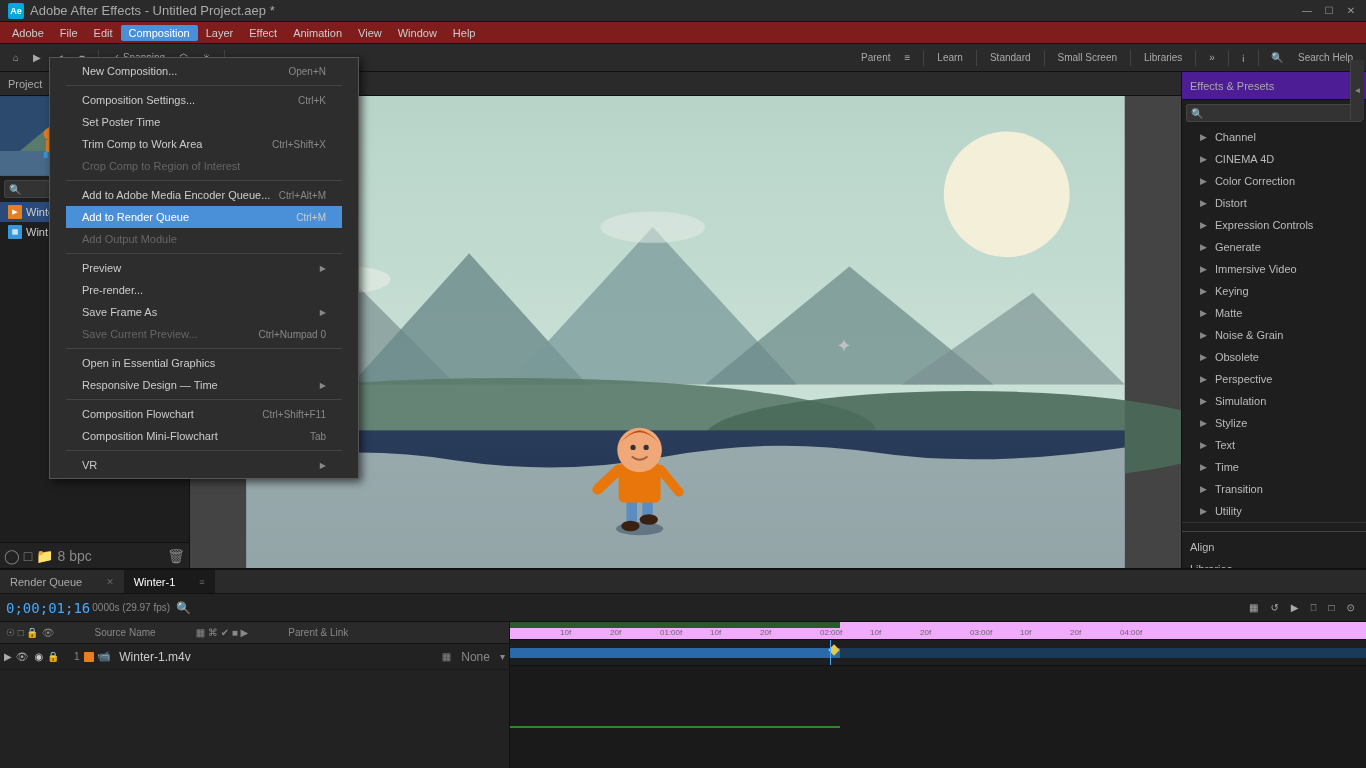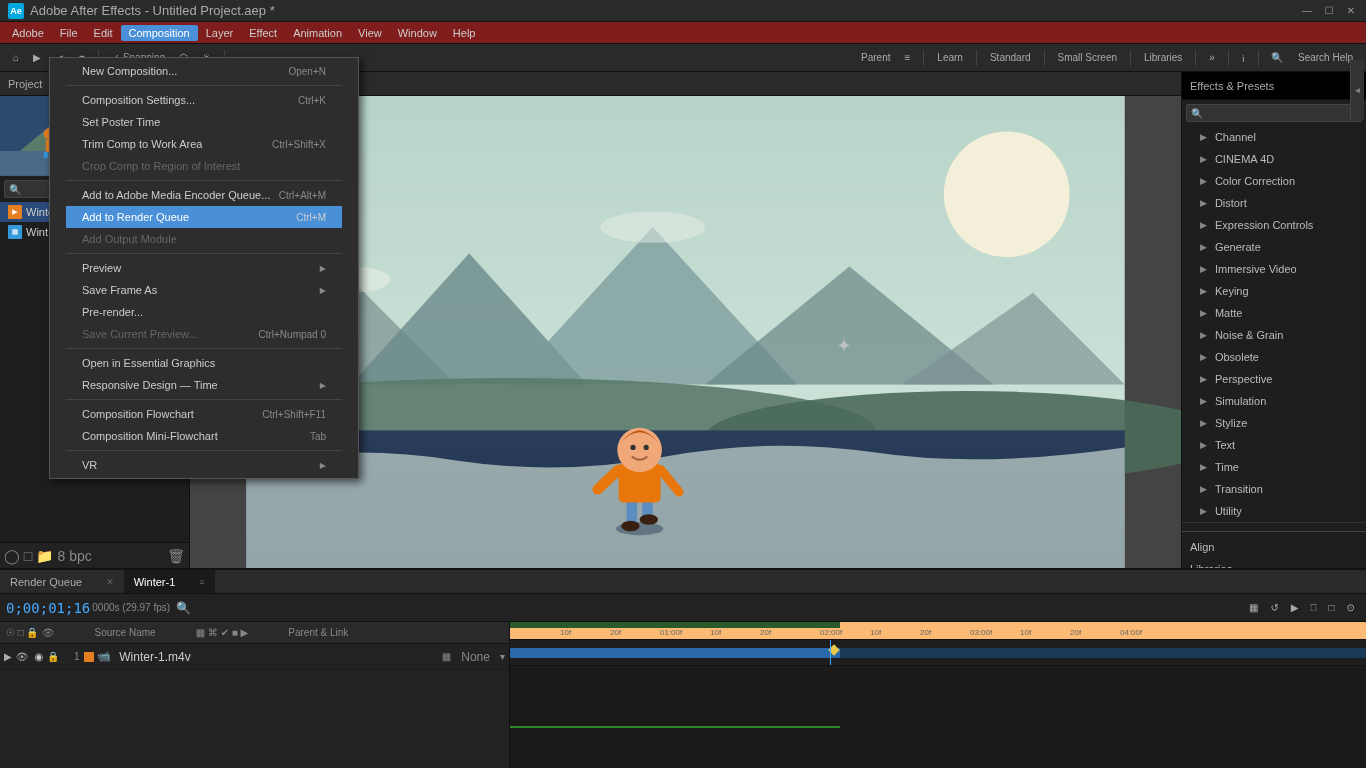--- a/index.html
+++ b/index.html
@@ -337,21 +337,21 @@
       border-radius: 1px;
     }
     #keyframe-area {
       flex: 1;
       background: #1a1a1a;
       position: relative;
       overflow: hidden;
     }
     #timeline-ruler {
       height: 18px;
-      background: #fdba74;
+      background: #f0abfc;
       border-bottom: 1px solid #111;
       display: flex;
       align-items: center;
       position: relative;
     }
     #timeline-ruler-marks {
       display: flex;
       align-items: flex-end;
       height: 100%;
       padding: 0 4px;
@@ -634,21 +634,21 @@
           <circle cx="295" cy="268" r="2" fill="#333"></circle>
           <circle cx="305" cy="268" r="2" fill="#333"></circle>
           <path d="M294,275 Q300,280 306,275" stroke="#a06040" stroke-width="1.5" fill="none"></path>
         </svg>
       </div>
 
     </div>
   </div>
 
   <div id="right-panel">
-    <div style="height:28px;background:#000000;border-bottom:1px solid #111;display:flex;align-items:center;padding:0 8px;justify-content:space-between;">
+    <div style="height:28px;background:#4c1d95;border-bottom:1px solid #111;display:flex;align-items:center;padding:0 8px;justify-content:space-between;">
       <span style="font-size:11px;color:#aaa;">Effects &amp; Presets</span>
       <span style="font-size:9px;color:#888;cursor:pointer;">≡</span>
     </div>
     <div style="padding:4px;">
       <div style="background:#333;border:1px solid #444;border-radius:2px;height:18px;display:flex;align-items:center;padding:0 4px;">
         <span style="font-size:10px;color:#666;">🔍</span>
       </div>
     </div>
 
     <div class="effects-section">
@@ -859,27 +859,27 @@
   </div>
   <div class="dropdown-item disabled">
     <span>Add Output Module</span>
     <span class="shortcut"></span>
   </div>
   <div class="menu-separator"></div>
   <div class="dropdown-item has-submenu">
     <span>Preview</span>
     <span class="arrow-right"></span>
   </div>
+  <div class="dropdown-item">
+    <span>Pre-render...</span>
+    <span class="shortcut"></span>
+  </div>
   <div class="dropdown-item has-submenu">
     <span>Save Frame As</span>
     <span class="arrow-right"></span>
-  </div>
-  <div class="dropdown-item">
-    <span>Pre-render...</span>
-    <span class="shortcut"></span>
   </div>
   <div class="dropdown-item disabled">
     <span>Save Current Preview...</span>
     <span class="shortcut">Ctrl+Numpad 0</span>
   </div>
   <div class="menu-separator"></div>
   <div class="dropdown-item">
     <span>Open in Essential Graphics</span>
     <span class="shortcut"></span>
   </div>

